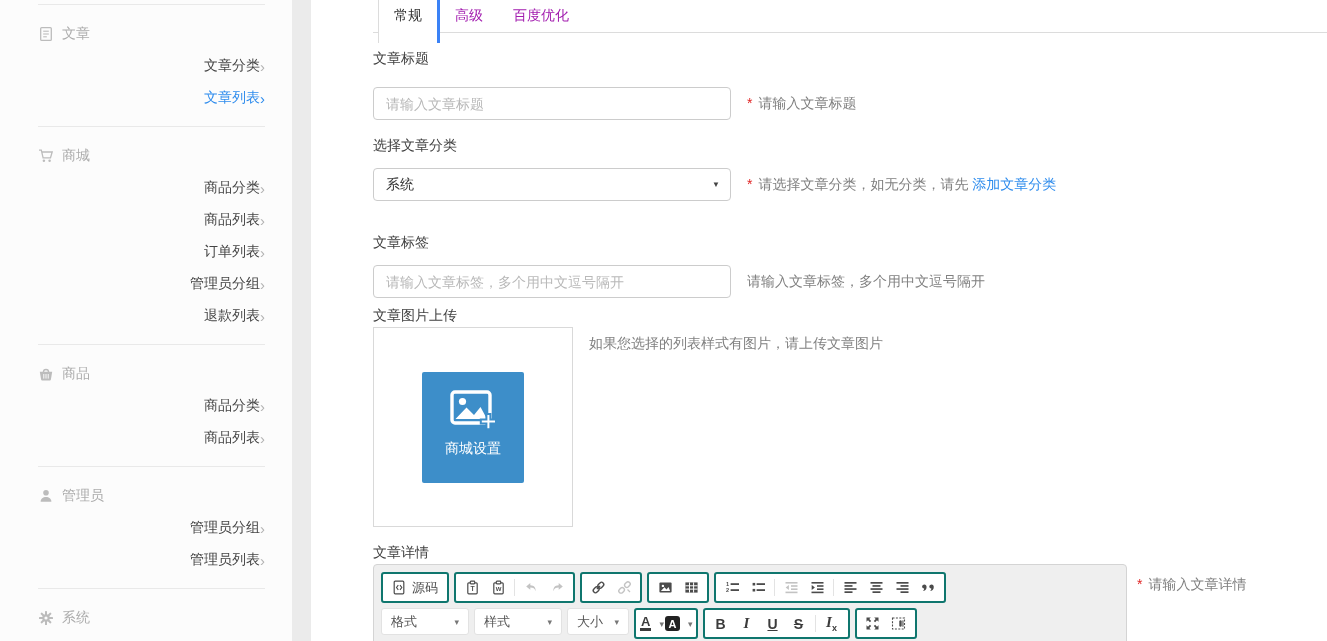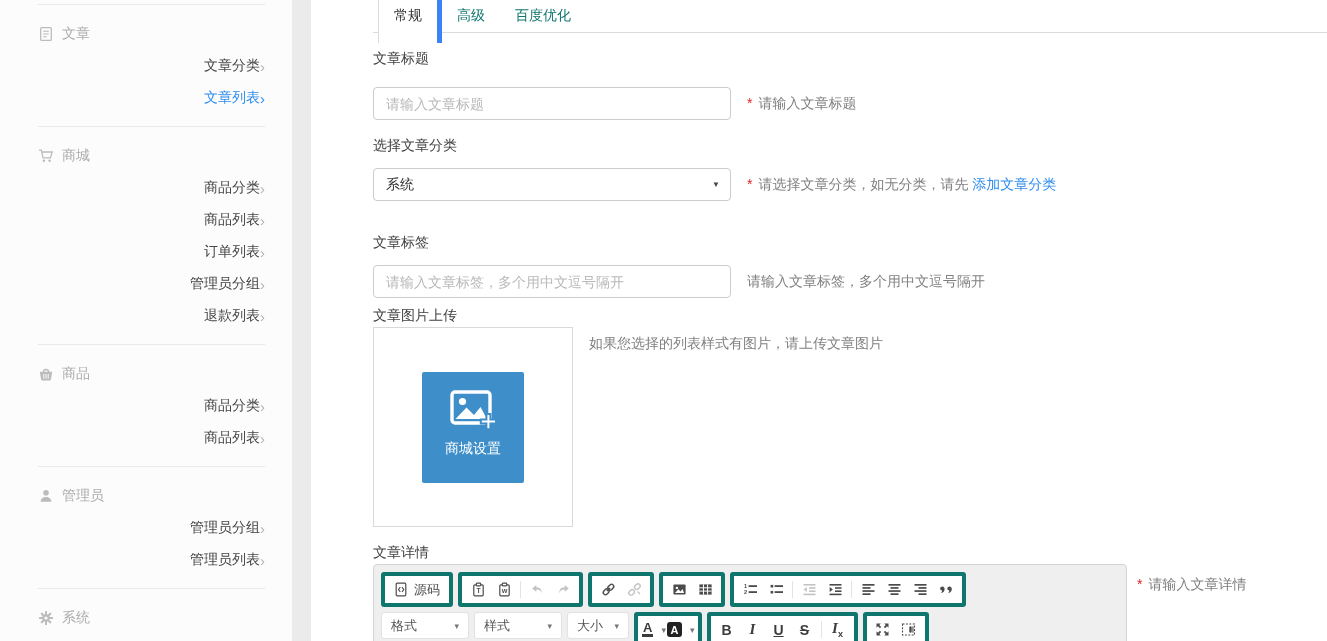--- a/index.html
+++ b/index.html
@@ -18,23 +18,23 @@
   .sec-icon svg{display:block}
   .nav-item{height:32px;display:flex;align-items:center;justify-content:flex-end;
     padding-left:23px;color:#454545;cursor:pointer}
   .chev{color:#b3b3b3;font-size:15px;line-height:1}
   .nav-item.active{color:#2e8ced}
   .nav-item.active .chev{color:#2e8ced}
 
   
   .main{position:absolute;left:311px;top:0;width:1016px;height:641px;background:#fff;overflow:hidden}
   .tabbar{margin-left:62px;height:32px;border-bottom:1px solid #dcdcdc;display:flex;align-items:flex-start}
-  .tab{padding:0 15px;line-height:31px;color:#0f766e;cursor:pointer;white-space:nowrap}
+  .tab{padding:0 15px;line-height:31px;color:#a21caf;cursor:pointer;white-space:nowrap}
   .tab.active{margin-left:5px;height:43px;background:#fff;border-left:1px solid #dcdcdc;
-    border-right:5px solid #3b82f6;color:#333;position:relative;z-index:2}
+    border-right:3px solid #3b82f6;color:#333;position:relative;z-index:2}
 
   .form{padding-left:62px}
   .fg{margin-top:17px}
   .fg3{margin-top:33px}
   .fg4{margin-top:9px}
   .flabel{font-weight:normal;color:#404040;height:16px;line-height:16px;margin-bottom:15px}
   .fg1 .flabel{margin-bottom:21px}
   .fg4 .flabel,.fg5 .flabel{margin-bottom:4px}
   .frow{display:flex;align-items:center}
   .frow-top{align-items:flex-start}
@@ -56,21 +56,21 @@
   .upload-box{width:198px;height:198px;border:1px solid #d9d9d9;display:flex;justify-content:center;background:#fff}
   .upload-btn{margin-top:44px;width:102px;height:111px;background:#3d8ec9;border-radius:2px;
     display:flex;flex-direction:column;align-items:center;color:#fff;cursor:pointer}
   .upload-ico{margin-top:13px;display:flex}
   .upload-txt{margin-top:7px;font-size:14px}
 
   
   .editor{width:754px;box-sizing:border-box;border:1px solid #d4d4d4;border-radius:4px;
     background:#efefef;padding:7px;height:190px}
   .tb-row{display:flex;gap:5px;margin-bottom:5px}
-  .tb-group{background:#fff;border:4px solid #0f766e;border-radius:3px;height:27px;
+  .tb-group{background:#fff;border:2px solid #0f766e;border-radius:3px;height:27px;
     display:flex;align-items:center;padding:0 3px;box-sizing:content-box}
   .tb-btn{min-width:26px;height:25px;display:flex;align-items:center;justify-content:center;
     color:#4b4b4b;cursor:pointer}
   .tb-btn.disabled{color:#c3c3c3;cursor:default}
   .tb-btn svg{display:block}
   .tb-sep{width:1px;height:17px;background:#e3e3e3;margin:0 3px}
   .tb-src{padding:0 6px;gap:5px}
   .tb-src-label{font-size:13px;color:#4b4b4b}
   .tb-dd{background:#fff;border:1px solid #e2e2e2;border-radius:3px;height:27px;box-sizing:border-box;
     display:flex;align-items:center;justify-content:space-between;padding:0 9px;color:#555;

